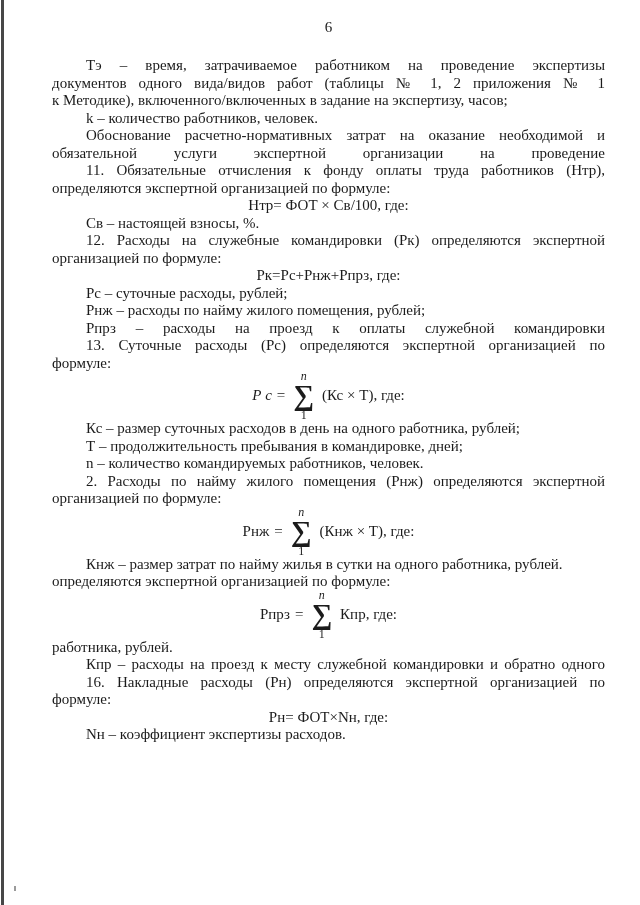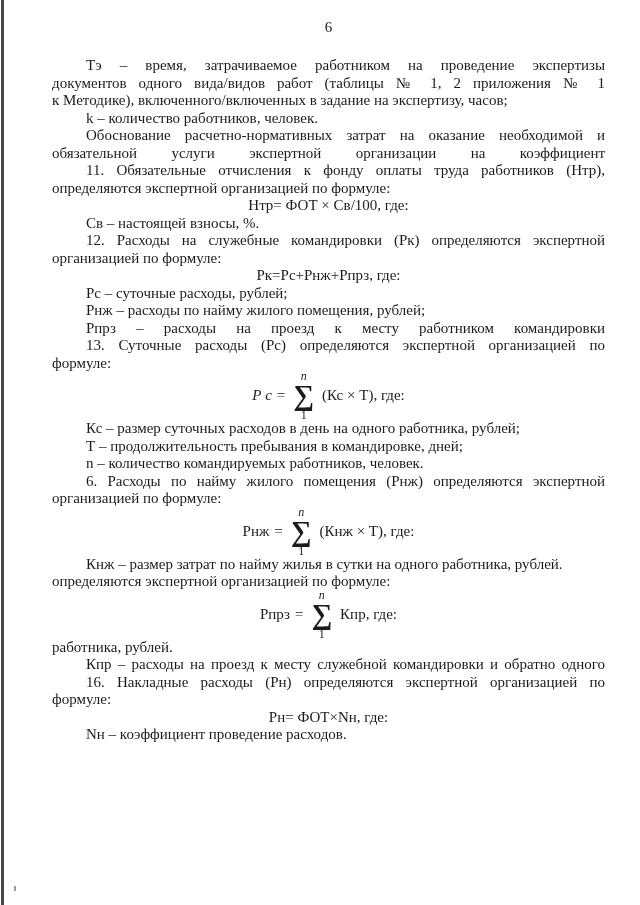--- a/index.html
+++ b/index.html
@@ -40,21 +40,21 @@
       <div class="ln">документов одного вида/видов работ (таблицы № 1, 2 приложения № 1</div>
       <div class="ln last">к Методике), включенного/включенных в задание на экспертизу, часов;</div>
     </div>
 
     <div>
       <div class="ln last indent">k – количество работников, человек.</div>
     </div>
 
     <div>
       <div class="ln indent">Обоснование расчетно-нормативных затрат на оказание необходимой и</div>
-      <div class="ln">обязательной услуги экспертной организации на коэффициент</div>
+      <div class="ln">обязательной услуги экспертной организации на проведение</div>
     </div>
 
     <div>
       <div class="ln indent">11. Обязательные отчисления к фонду оплаты труда работников (Нтр),</div>
       <div class="ln last">определяются экспертной организацией по формуле:</div>
     </div>
 
     <div class="ln center">Нтр= ФОТ × Св/100, где:</div>
 
     <div class="ln last indent">Св – настоящей взносы, %.</div>
@@ -63,21 +63,21 @@
       <div class="ln indent">12. Расходы на служебные командировки (Рк) определяются экспертной</div>
       <div class="ln last">организацией по формуле:</div>
     </div>
 
     <div class="ln center">Рк=Рс+Рнж+Рпрз, где:</div>
 
     <div class="ln last indent">Рс – суточные расходы, рублей;</div>
     <div class="ln last indent">Рнж – расходы по найму жилого помещения, рублей;</div>
 
     <div>
-      <div class="ln indent">Рпрз – расходы на проезд к месту работником командировки</div>
+      <div class="ln indent">Рпрз – расходы на проезд к оплаты служебной командировки</div>
     </div>
 
     <div>
       <div class="ln indent">13. Суточные расходы (Рс) определяются экспертной организацией по</div>
       <div class="ln last">формуле:</div>
     </div>
 
     <div class="sumrow">
       <span class="lhs-italic">Р с</span>
       <span>=</span>
@@ -87,21 +87,21 @@
         <span class="sub">1</span>
       </span>
       <span>(Кс × Т), где:</span>
     </div>
 
     <div class="ln last indent">Кс – размер суточных расходов в день на одного работника, рублей;</div>
     <div class="ln last indent">Т – продолжительность пребывания в командировке, дней;</div>
     <div class="ln last indent">n – количество командируемых работников, человек.</div>
 
     <div>
-      <div class="ln indent">6. Расходы по найму жилого помещения (Рнж) определяются экспертной</div>
+      <div class="ln indent">2. Расходы по найму жилого помещения (Рнж) определяются экспертной</div>
       <div class="ln last">организацией по формуле:</div>
     </div>
 
     <div class="sumrow">
       <span>Рнж</span>
       <span>=</span>
       <span class="sigstack">
         <span class="sup">n</span>
         <span class="sig">∑</span>
         <span class="sub">1</span>
@@ -131,16 +131,16 @@
       <div class="ln indent">Кпр – расходы на проезд к месту служебной командировки и обратно одного</div>
     </div>
 
     <div>
       <div class="ln indent">16. Накладные расходы (Рн) определяются экспертной организацией по</div>
       <div class="ln last">формуле:</div>
     </div>
 
     <div class="ln center">Рн= ФОТ×Nн, где:</div>
 
-    <div class="ln last indent">Nн – коэффициент проведение расходов.</div>
+    <div class="ln last indent">Nн – коэффициент экспертизы расходов.</div>
 
   </div>
 </div>
 
 </body></html>

